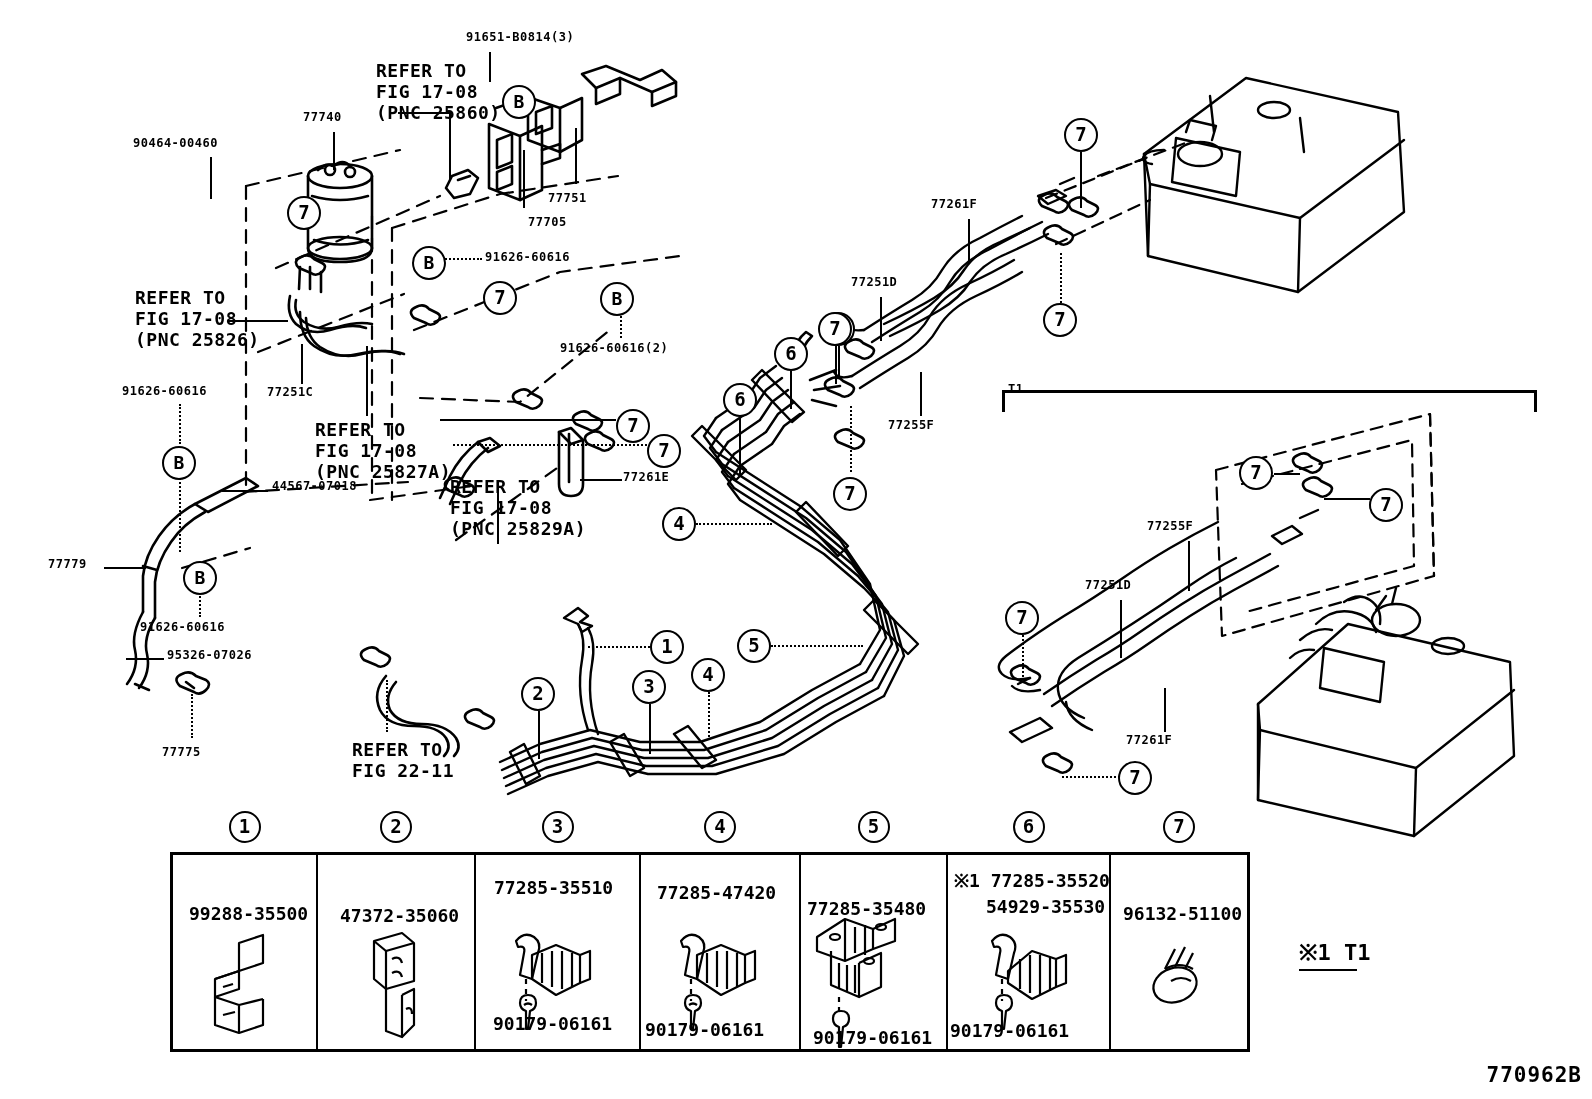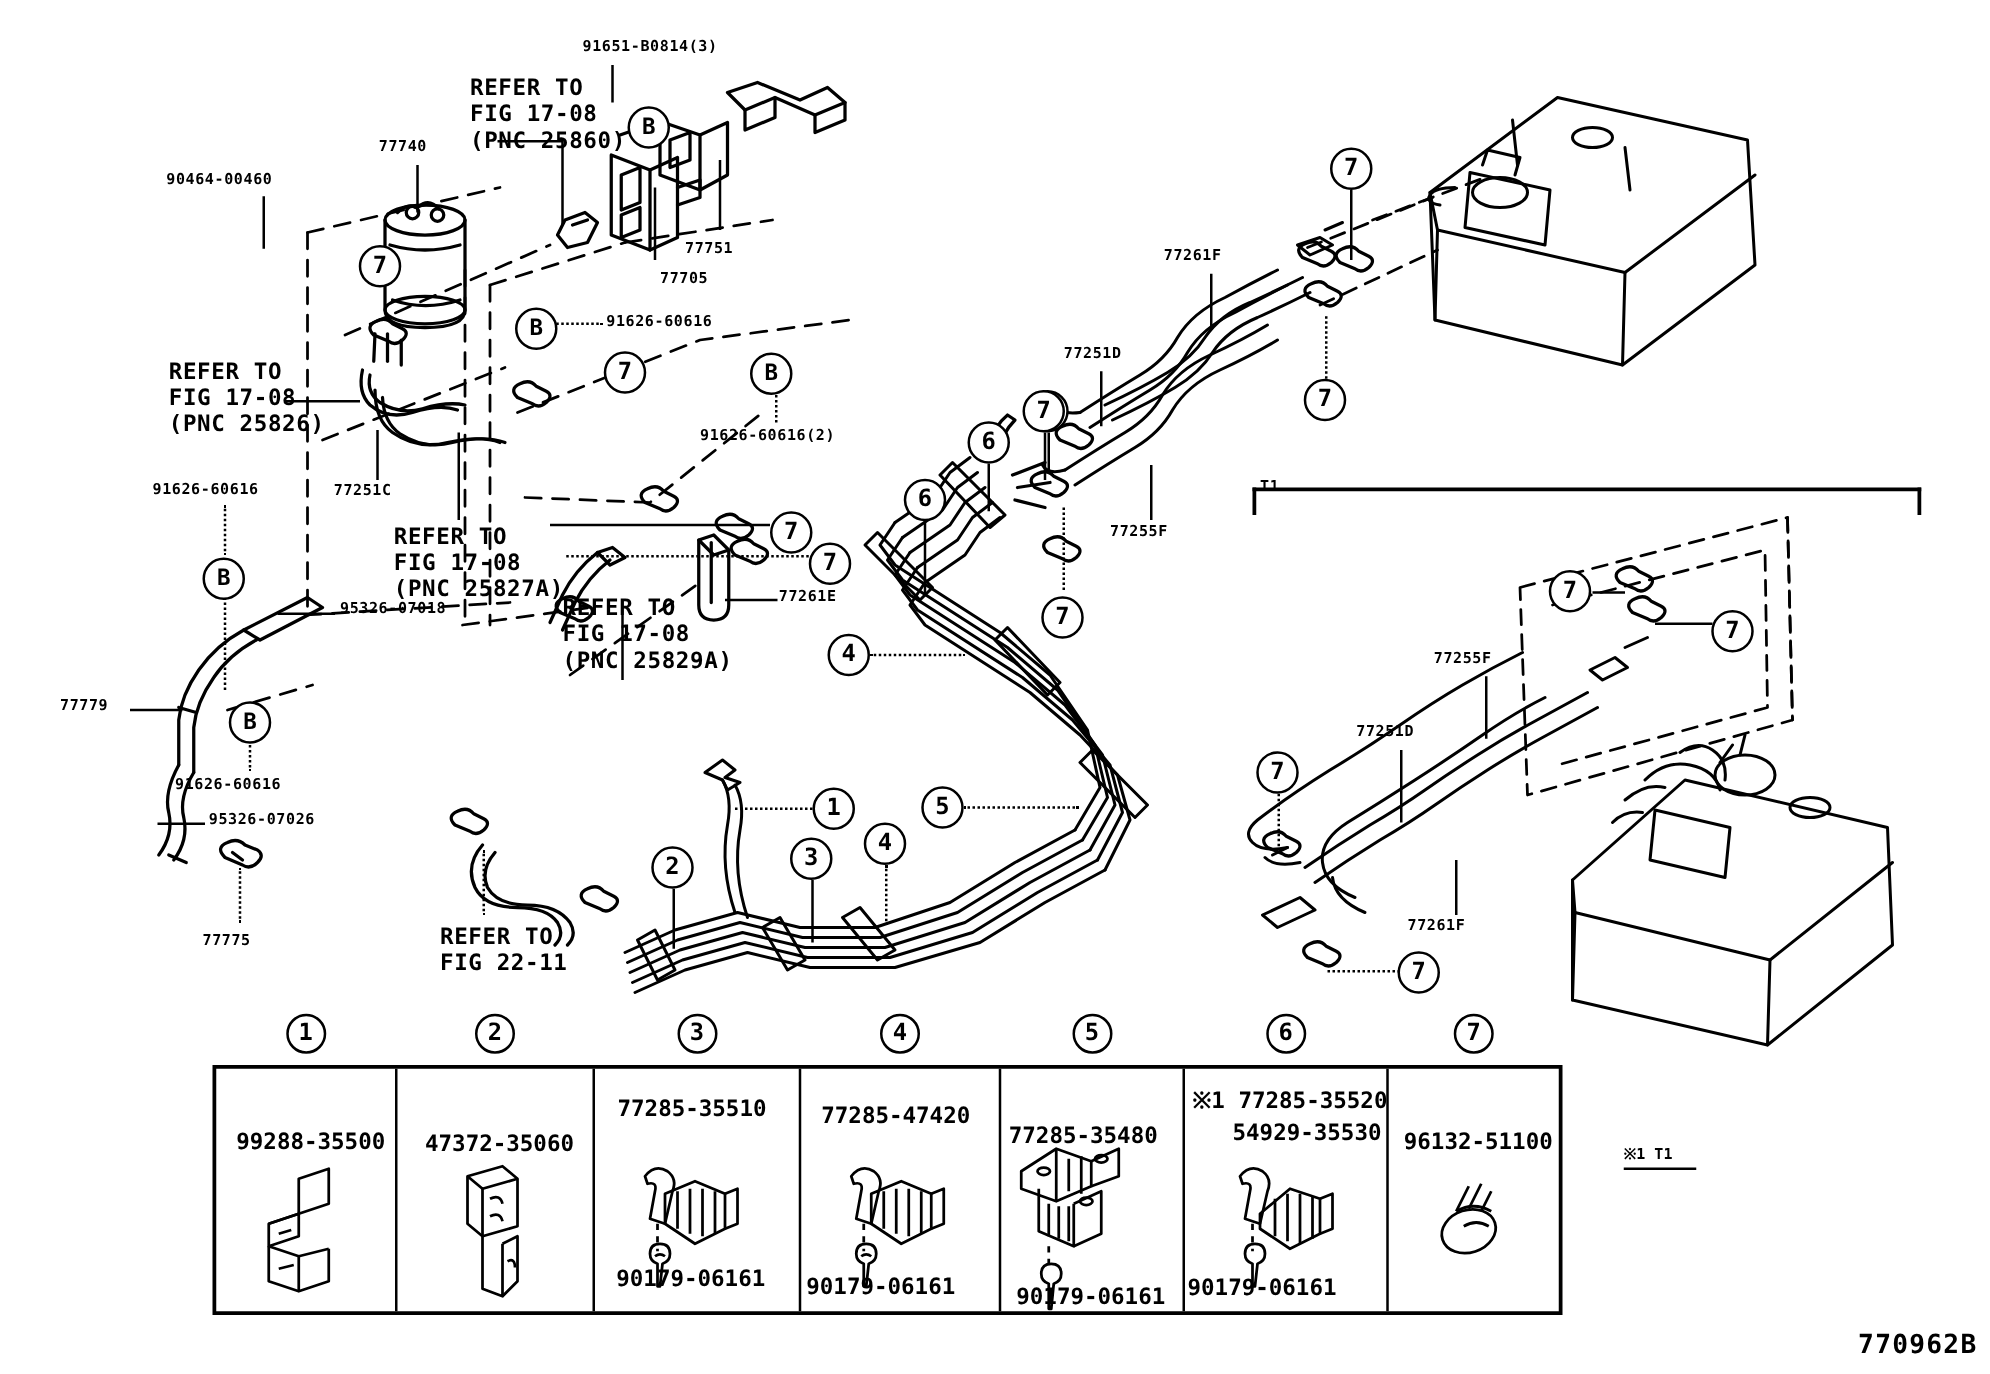--- a/index.html
+++ b/index.html
@@ -107,21 +107,21 @@
     font-size: 19px;
     line-height: 27px;
     text-align: center;
     font-weight: bold;
     background: #fff;
   }
   .footnote {
     position: absolute;
     font-family: "DejaVu Sans Mono", monospace;
     font-weight: bold;
-    font-size: 12px;
+    font-size: 22px;
     white-space: pre;
   }
   .footnote .ul {
     display: block;
     border-bottom: 2px solid #000;
     padding-bottom: 3px;
     width: 58px;
   }
   #sheetcode {
     position: absolute;
@@ -449,21 +449,21 @@
       <div class="lbl" style="left: 485px; top: 250px;">91626-60616</div>
       <div class="lbl" style="left: 560px; top: 341px;">91626-60616(2)</div>
       <div class="lbl ref" style="left: 135px; top: 288px;">REFER TO
 FIG 17-08
 (PNC 25826)</div>
       <div class="lbl" style="left: 267px; top: 385px;">77251C</div>
       <div class="lbl ref" style="left: 315px; top: 420px;">REFER TO
 FIG 17-08
 (PNC 25827A)</div>
       <div class="lbl" style="left: 122px; top: 384px;">91626-60616</div>
-      <div class="lbl" style="left: 272px; top: 479px;">95326-07018</div>
+      <div class="lbl" style="left: 272px; top: 479px;">44567-07018</div>
       <div class="lbl ref" style="left: 450px; top: 477px;">REFER TO
 FIG 17-08
 (PNC 25829A)</div>
       <div class="lbl" style="left: 48px; top: 557px;">77779</div>
       <div class="lbl" style="left: 140px; top: 620px;">91626-60616</div>
       <div class="lbl" style="left: 167px; top: 648px;">95326-07026</div>
       <div class="lbl" style="left: 162px; top: 745px; text-align: right;">77775</div>
       <div class="lbl ref" style="left: 352px; top: 740px;">REFER TO
 FIG 22-11</div>
       <div class="lbl" style="left: 623px; top: 470px;">77261E</div>

